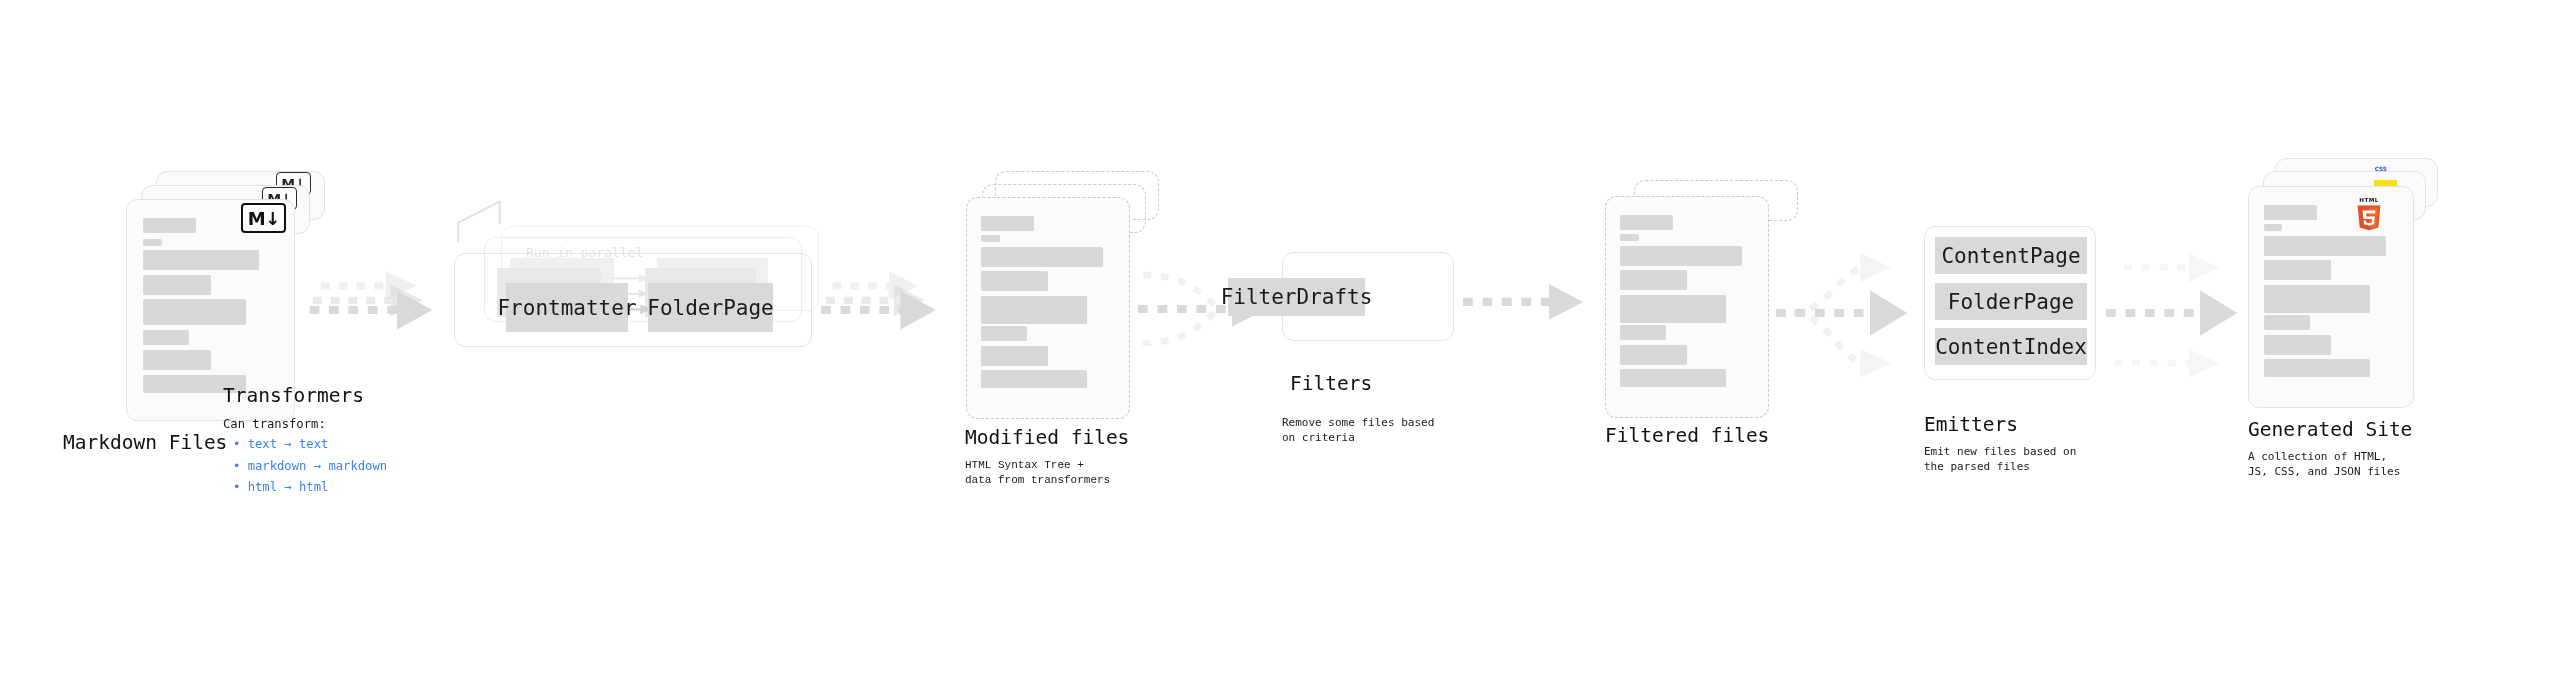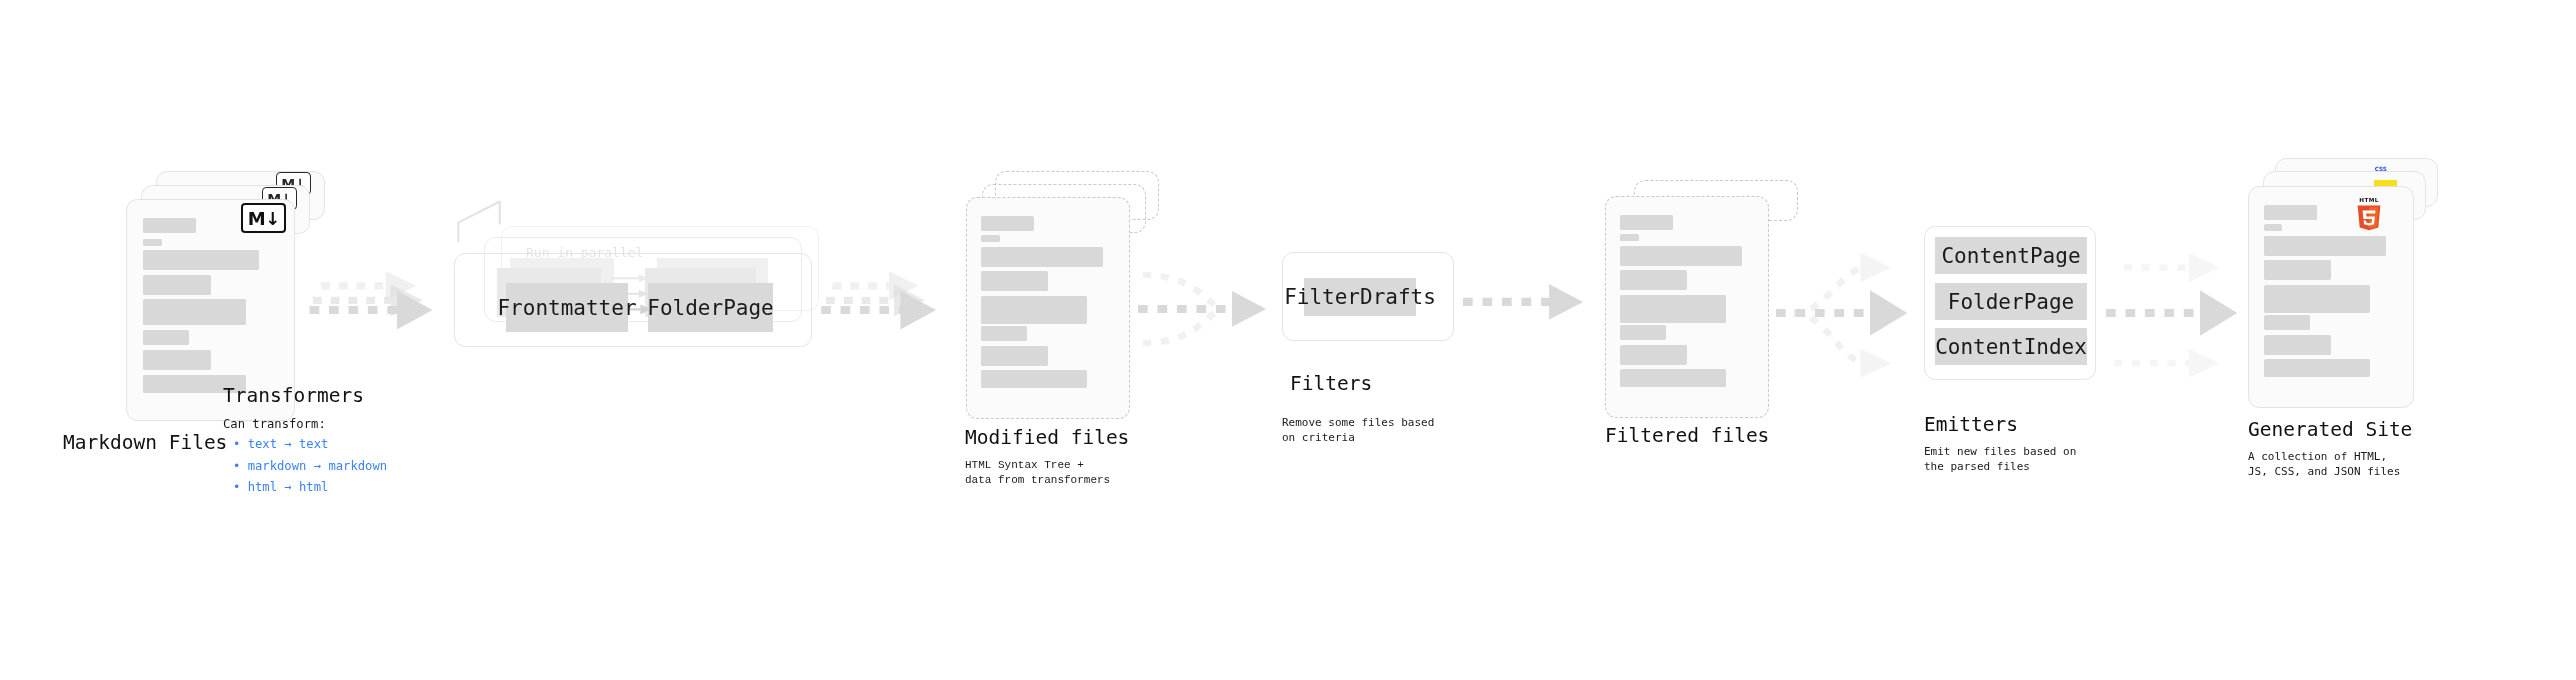--- a/index.html
+++ b/index.html
@@ -177,21 +177,21 @@
     <path d="M6,102 C60,102 78,78 100,60" fill="none" stroke="#e4e4e4" stroke-width="8" stroke-dasharray="10 12"></path>
   </g>
   <g>
     <line x1="0" y1="60" x2="118" y2="60" stroke="#d9d9d9" stroke-width="10" stroke-dasharray="12 12"></line>
     <polygon points="116,38 158,60 116,82" fill="#d9d9d9"></polygon>
   </g>
 </svg>
 
 <div class="stage">
   <div class="group" style="left:1282px;top:252px;width:172px;height:89px;border-color:#e4e4e4;"></div>
-  <div class="chip" style="left:1304px;top:278px;width:112px;height:38px;">
+  <div class="chip" style="left:1228px;top:278px;width:137px;height:38px;">
     <span>FilterDrafts</span>
   </div>
 
   <div class="title" style="left:1282px;top:372px;margin-left:8px;">Filters</div>
   <div class="caption" style="left:1282px;top:416px;">Remove some files based
 on criteria</div>
 </div>
 
 <svg style="left:1463px;top:284px;" width="138" height="65" viewBox="0 0 170 80">
   <line x1="0" y1="22" x2="108" y2="22" stroke="#d9d9d9" stroke-width="10" stroke-dasharray="12 12"></line>

